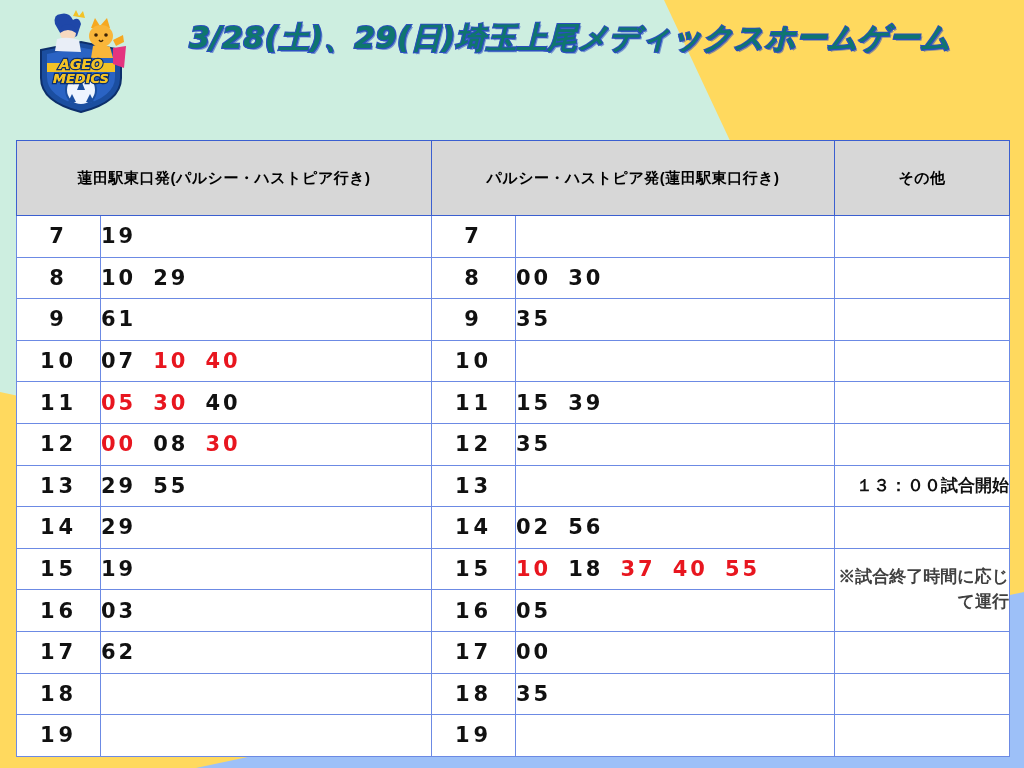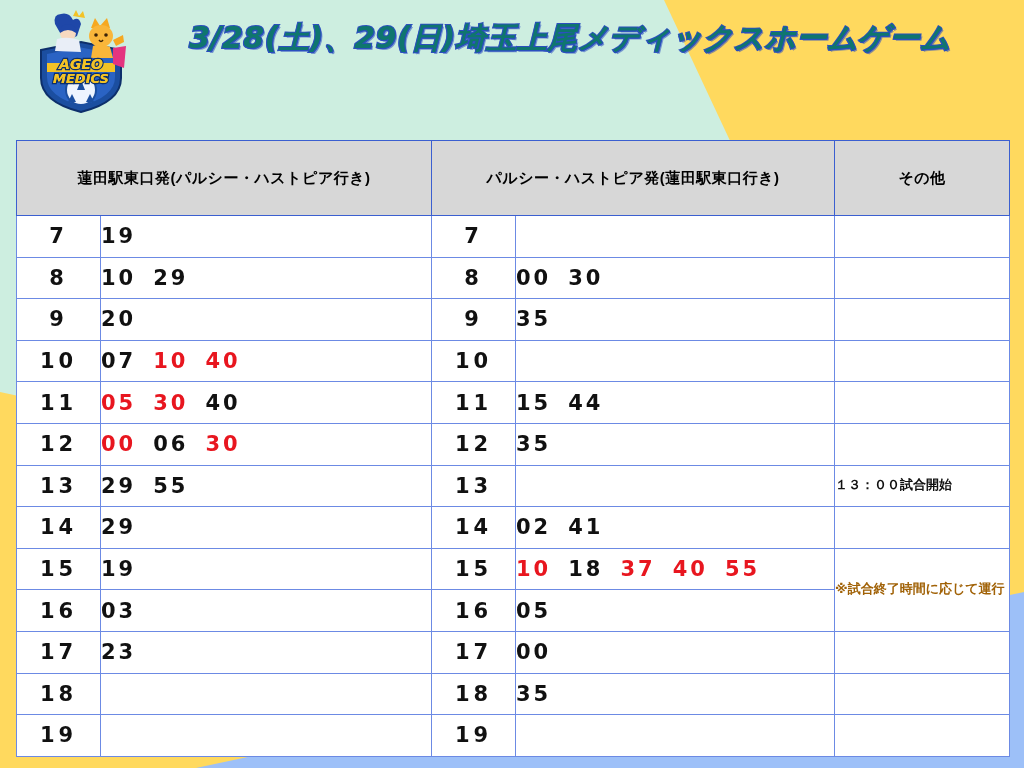--- a/index.html
+++ b/index.html
@@ -116,27 +116,28 @@
     font-family: "DejaVu Sans", "Liberation Sans", sans-serif;
     color: #111;
     padding-left: 18px;
     letter-spacing: 3px;
     white-space: nowrap;
   }
   td.mins .m { margin-right: 17px; }
   td.mins .m.red { color: #e8161f; }
   td.other {
     width: 175px;
-    text-align: left;
-    font-size: 13px;
+    text-align: right;
+    font-size: 17px;
     font-weight: bold;
     line-height: 1.45;
     color: #111;
-  }
-  td.other.note-red { color: #a16207; }
+    font-family: Liberation Serif, serif;
+  }
+  td.other.note-red { color: #404040; }
   col.c-hour-a { width: 84px; }
   col.c-min-a  { width: 331px; }
   col.c-hour-b { width: 84px; }
   col.c-min-b  { width: 319px; }
   col.c-other  { width: 175px; }
 </style>
 </head>
 <body>
 
 <div id="bg-layer">
@@ -218,76 +219,76 @@
         </tr>
         <tr>
           <td class="hour">8</td>
           <td class="mins"><span class="m">10</span><span class="m">29</span></td>
           <td class="hour">8</td>
           <td class="mins"><span class="m">00</span><span class="m">30</span></td>
           <td class="other"></td>
         </tr>
         <tr>
           <td class="hour">9</td>
-          <td class="mins"><span class="m">20</span></td>
+          <td class="mins"><span class="m">61</span></td>
           <td class="hour">9</td>
           <td class="mins"><span class="m">35</span></td>
           <td class="other"></td>
         </tr>
         <tr>
           <td class="hour">10</td>
           <td class="mins"><span class="m">07</span><span class="m red">10</span><span class="m red">40</span></td>
           <td class="hour">10</td>
           <td class="mins"></td>
           <td class="other"></td>
         </tr>
         <tr>
           <td class="hour">11</td>
           <td class="mins"><span class="m red">05</span><span class="m red">30</span><span class="m">40</span></td>
           <td class="hour">11</td>
-          <td class="mins"><span class="m">15</span><span class="m">44</span></td>
+          <td class="mins"><span class="m">15</span><span class="m">39</span></td>
           <td class="other"></td>
         </tr>
         <tr>
           <td class="hour">12</td>
-          <td class="mins"><span class="m red">00</span><span class="m">06</span><span class="m red">30</span></td>
+          <td class="mins"><span class="m red">00</span><span class="m">08</span><span class="m red">30</span></td>
           <td class="hour">12</td>
           <td class="mins"><span class="m">35</span></td>
           <td class="other"></td>
         </tr>
         <tr>
           <td class="hour">13</td>
           <td class="mins"><span class="m">29</span><span class="m">55</span></td>
           <td class="hour">13</td>
           <td class="mins"></td>
           <td class="other">１３：００試合開始</td>
         </tr>
         <tr>
           <td class="hour">14</td>
           <td class="mins"><span class="m">29</span></td>
           <td class="hour">14</td>
-          <td class="mins"><span class="m">02</span><span class="m">41</span></td>
+          <td class="mins"><span class="m">02</span><span class="m">56</span></td>
           <td class="other"></td>
         </tr>
         <tr>
           <td class="hour">15</td>
           <td class="mins"><span class="m">19</span></td>
           <td class="hour">15</td>
           <td class="mins"><span class="m red">10</span><span class="m">18</span><span class="m red">37</span><span class="m red">40</span><span class="m red">55</span></td>
           <td class="other note-red" rowspan="2">※試合終了時間に応じて運行</td>
         </tr>
         <tr>
           <td class="hour">16</td>
           <td class="mins"><span class="m">03</span></td>
           <td class="hour">16</td>
           <td class="mins"><span class="m">05</span></td>
         </tr>
         <tr>
           <td class="hour">17</td>
-          <td class="mins"><span class="m">23</span></td>
+          <td class="mins"><span class="m">62</span></td>
           <td class="hour">17</td>
           <td class="mins"><span class="m">00</span></td>
           <td class="other"></td>
         </tr>
         <tr>
           <td class="hour">18</td>
           <td class="mins"></td>
           <td class="hour">18</td>
           <td class="mins"><span class="m">35</span></td>
           <td class="other"></td>

